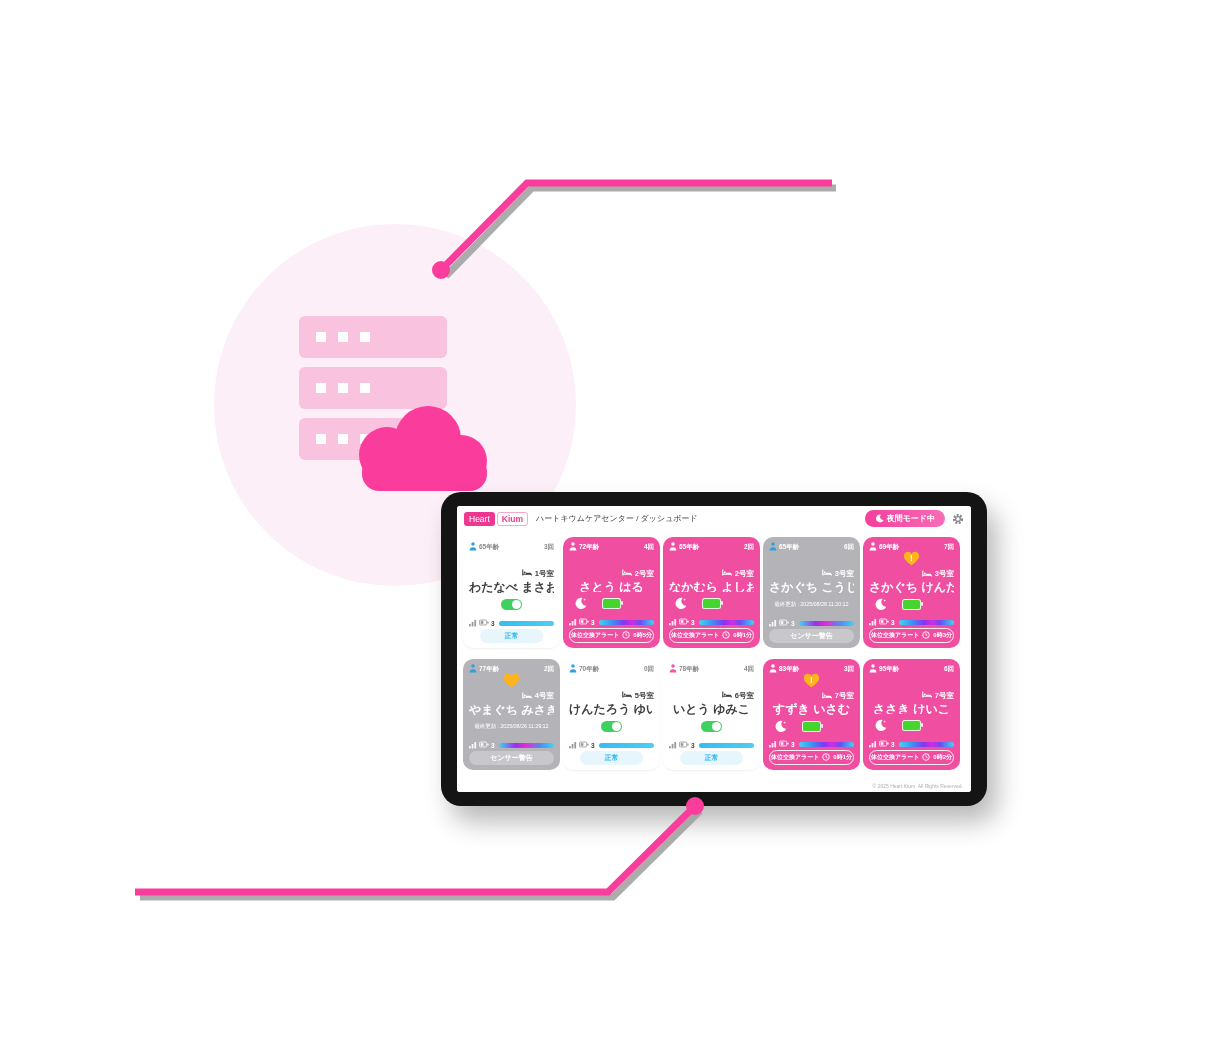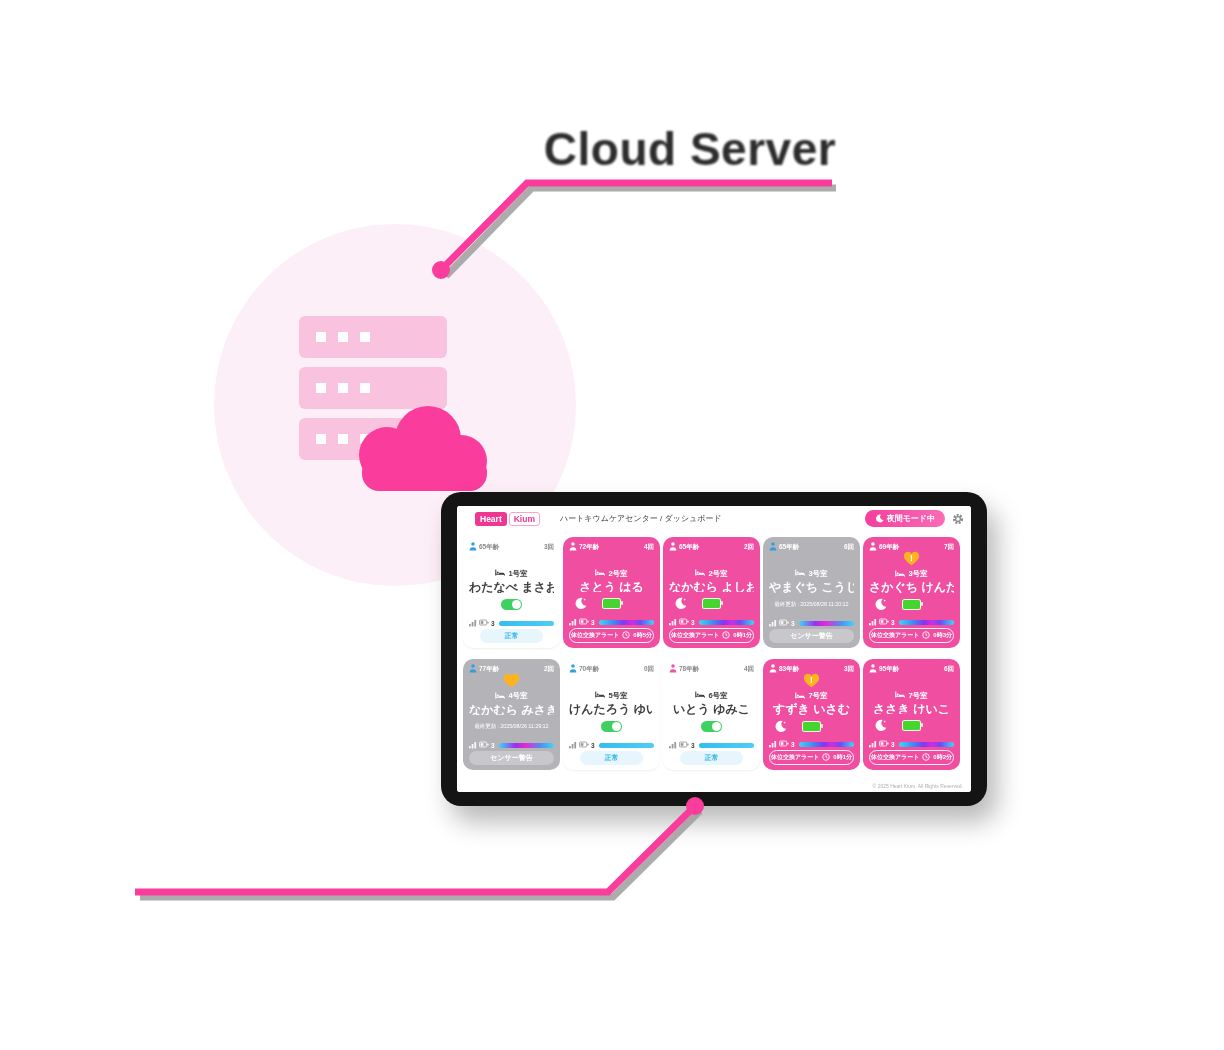--- a/index.html
+++ b/index.html
@@ -23,39 +23,39 @@
 
   .connectors{position:absolute;left:0;top:0;z-index:6;pointer-events:none;}
 
   
   .tablet{position:absolute;left:441px;top:492px;width:546px;height:314px;background:#141414;
           border-radius:20px;box-shadow:10px 16px 26px rgba(0,0,0,.28);z-index:4;}
   .screen{position:absolute;left:16px;top:14px;width:514px;height:286px;background:#fff;border-radius:3px;overflow:hidden;}
 
   
   .topbar{position:absolute;left:0;top:0;width:100%;height:25px;background:#fff;display:flex;align-items:center;padding:0 7px;box-sizing:border-box;}
-  .logo-heart{background:#ee3790;color:#fff;font-weight:bold;font-size:8.5px;padding:2px 5px;border-radius:3px;margin-left:11px;}
+  .logo-heart{background:#ee3790;color:#fff;font-weight:normal;font-size:8.5px;padding:2px 5px;border-radius:3px;}
   .logo-kium{color:#ee3790;border:1px solid #f6a7cf;font-weight:bold;font-size:8.5px;padding:1px 4px;border-radius:3px;margin-left:2px;}
-  .breadcrumb{font-size:8px;color:#3c3c3c;margin-left:20px;}
+  .breadcrumb{font-size:8px;color:#3c3c3c;margin-left:8px;}
   .night-pill{margin-left:auto;display:flex;align-items:center;gap:3px;background:linear-gradient(90deg,#f43e9d,#fa6cb5);
               color:#fff;font-size:8px;font-weight:bold;border-radius:9px;padding:3px 10px;cursor:pointer;}
   .gear{margin-left:7px;display:flex;align-items:center;cursor:pointer;}
 
   
   .cards{position:absolute;left:6px;top:31px;display:grid;grid-template-columns:repeat(5,97px);gap:11px 3px;}
   .card{height:111px;border-radius:10px;padding:5px 6px;box-sizing:border-box;display:flex;flex-direction:column;cursor:pointer;}
   .card.v-normal{background:#fff;color:#3f3f3f;box-shadow:0 1px 2px rgba(0,0,0,.06);}
   .card.v-alert{background:#f04fa1;color:#fff;}
   .card.v-sensor{background:#b4b3b7;color:#fff;}
 
   .c-top{height:10px;display:flex;align-items:center;gap:2px;font-size:6.5px;font-weight:bold;}
   .v-normal .c-top{color:#8a8a8a;}
   .c-count{margin-left:auto;}
   .badge-slot{height:17px;display:flex;align-items:center;justify-content:center;}
-  .room{height:11px;display:flex;align-items:center;justify-content:center;gap:3px;font-size:7.5px;font-weight:bold;}
+  .room{height:11px;display:flex;align-items:center;justify-content:flex-end;gap:3px;font-size:7.5px;font-weight:bold;}
   .cname{height:14px;text-align:center;font-size:12px;font-weight:bold;white-space:nowrap;overflow:hidden;}
   .mid{height:20px;margin-top:2px;position:relative;display:flex;align-items:center;justify-content:center;}
   .mid .moon{position:absolute;left:5px;top:2px;}
   .toggle{width:21px;height:11px;border-radius:6px;background:#3ed162;position:relative;}
   .toggle .knob{position:absolute;right:1px;top:1px;width:9px;height:9px;border-radius:50%;background:#fff;}
   .batt-big{width:17px;height:9px;border-radius:2.5px;background:#46d42e;border:1px solid rgba(255,255,255,.85);position:relative;}
   .batt-big:after{content:"";position:absolute;right:-3px;top:2px;width:2px;height:4px;border-radius:1px;background:rgba(255,255,255,.85);}
   .upd{font-size:5.5px;letter-spacing:-.1px;}
   .sense{height:12px;margin-top:3px;display:flex;align-items:center;gap:2px;font-size:6.5px;font-weight:bold;}
   .bar{flex:1;height:5px;border-radius:3px;margin-left:2px;}
@@ -67,21 +67,20 @@
   .alert-pill{border:1px solid rgba(255,255,255,.9);border-radius:8px;height:13px;display:flex;align-items:center;justify-content:center;gap:3px;font-size:6px;font-weight:bold;color:#fff;}
   .warn-btn{background:#c8c7cb;color:#fff;font-size:7px;font-weight:bold;border-radius:7px;height:14px;line-height:14px;text-align:center;}
 
   .copyright{position:absolute;right:8px;bottom:3px;font-size:5px;color:#b0b0b0;}
 </style>
 </head>
 <body>
 
 <div class="canvas">
 
-  <div class="big-label cloud-title">Cloud Server</div>
 
   <div class="circle"></div>
 
   <div class="servers">
     <div class="srv-bar">
         <span class="dot d1"></span>
         <span class="dot d2"></span>
         <span class="dot d3"></span>
       </div>
     <div class="srv-bar">
@@ -295,21 +294,21 @@
     <div class="badge-slot"></div>
     <div class="room">
       <span><svg width="10" height="7" viewBox="0 0 13 8">
                   <path d="M1 0v8" stroke="#fff" stroke-width="1.4"></path>
                   <path d="M1 6.2h10a1.5 1.5 0 0 1 1.5 1.5V8" stroke="#fff" stroke-width="1.4" fill="none"></path>
                   <circle cx="3.6" cy="4" r="1.2" fill="#fff"></circle>
                   <path d="M5.2 6.2V4.4h5.4a1.6 1.6 0 0 1 1.6 1.6v.2Z" fill="#fff"></path>
                 </svg></span>
       <span>3号室</span>
     </div>
-    <div class="cname">やまぐち こうじ</div>
+    <div class="cname">さかぐち こうじ</div>
     <div class="mid">
               <span class="upd">最終更新 : 2025/08/28 11:20:12</span>
             </div>
     <div class="sense">
       <span><svg width="8" height="8" viewBox="0 0 9 8">
                   <rect x="0" y="5" width="2" height="3" rx=".5" fill="rgba(255,255,255,.9)"></rect>
                   <rect x="3" y="3" width="2" height="5" rx=".5" fill="rgba(255,255,255,.9)"></rect>
                   <rect x="6" y="0.5" width="2" height="7.5" rx=".5" fill="rgba(255,255,255,.9)"></rect>
                 </svg></span>
       <span><svg width="10" height="7" viewBox="0 0 11 7">
@@ -397,21 +396,21 @@
             </div>
     <div class="room">
       <span><svg width="10" height="7" viewBox="0 0 13 8">
                   <path d="M1 0v8" stroke="#fff" stroke-width="1.4"></path>
                   <path d="M1 6.2h10a1.5 1.5 0 0 1 1.5 1.5V8" stroke="#fff" stroke-width="1.4" fill="none"></path>
                   <circle cx="3.6" cy="4" r="1.2" fill="#fff"></circle>
                   <path d="M5.2 6.2V4.4h5.4a1.6 1.6 0 0 1 1.6 1.6v.2Z" fill="#fff"></path>
                 </svg></span>
       <span>4号室</span>
     </div>
-    <div class="cname">なかむら みさき</div>
+    <div class="cname">やまぐち みさき</div>
     <div class="mid">
               <span class="upd">最終更新 : 2025/08/26 11:29:12</span>
             </div>
     <div class="sense">
       <span><svg width="8" height="8" viewBox="0 0 9 8">
                   <rect x="0" y="5" width="2" height="3" rx=".5" fill="rgba(255,255,255,.9)"></rect>
                   <rect x="3" y="3" width="2" height="5" rx=".5" fill="rgba(255,255,255,.9)"></rect>
                   <rect x="6" y="0.5" width="2" height="7.5" rx=".5" fill="rgba(255,255,255,.9)"></rect>
                 </svg></span>
       <span><svg width="10" height="7" viewBox="0 0 11 7">

